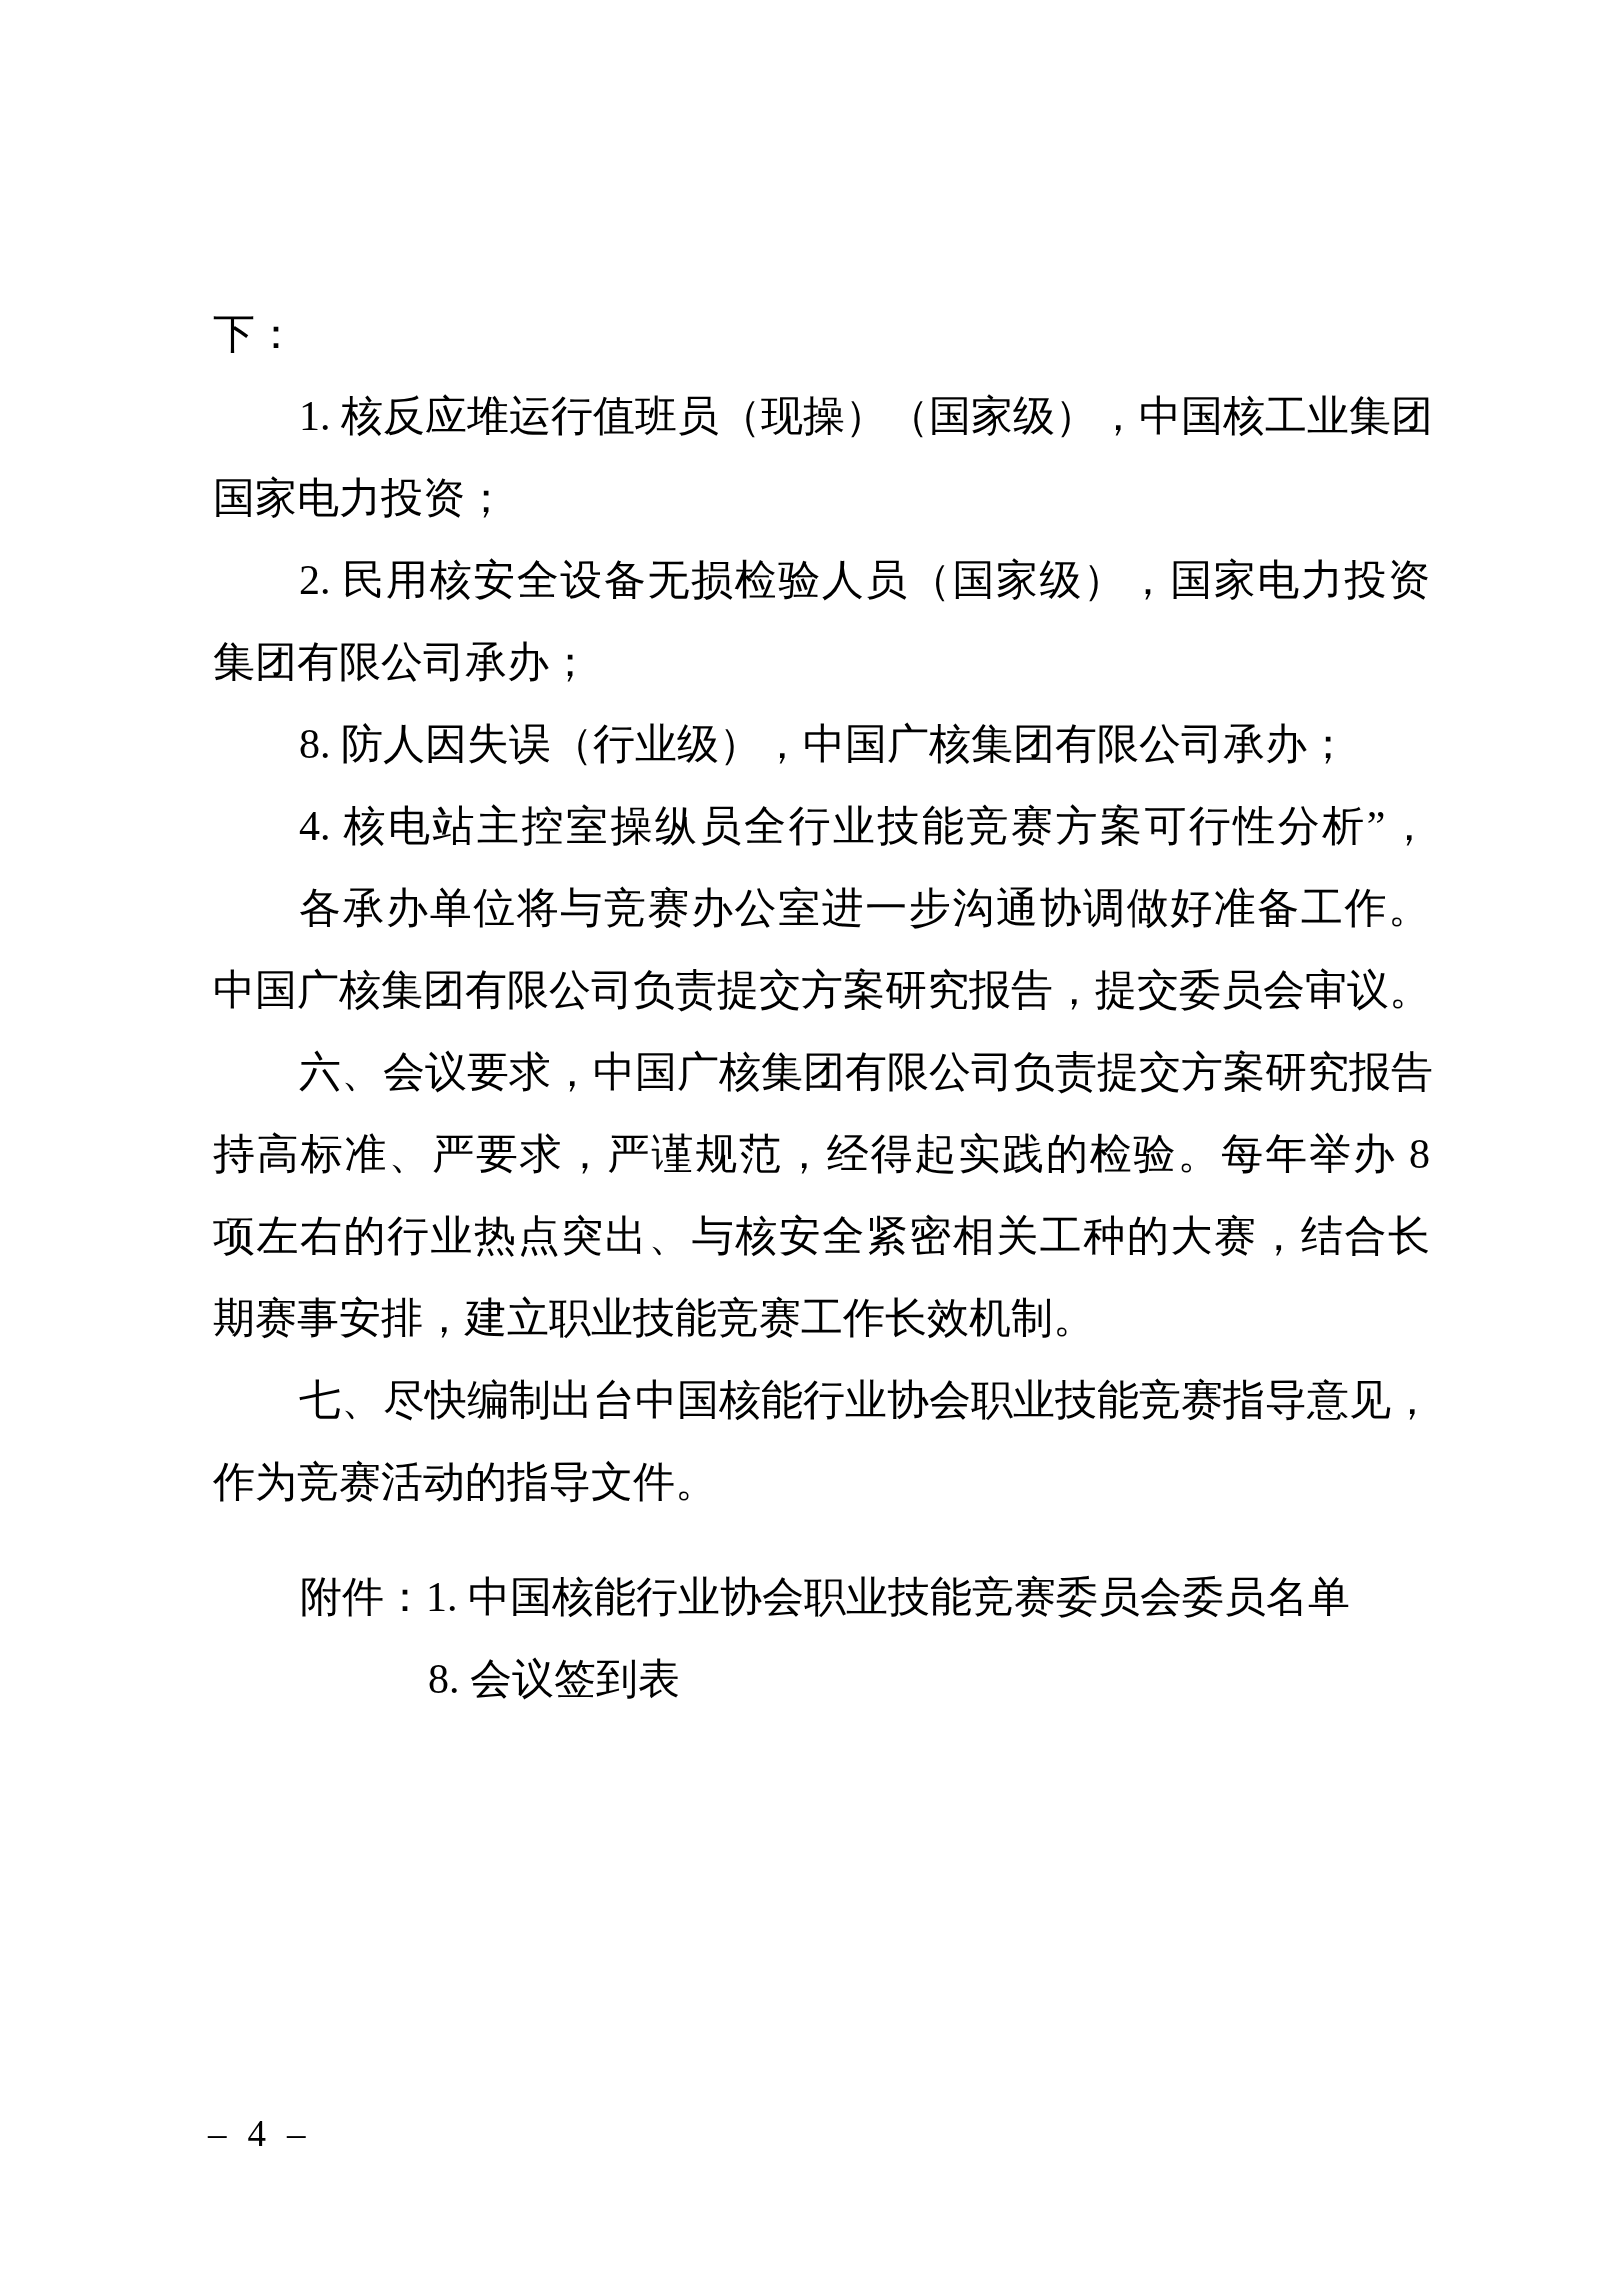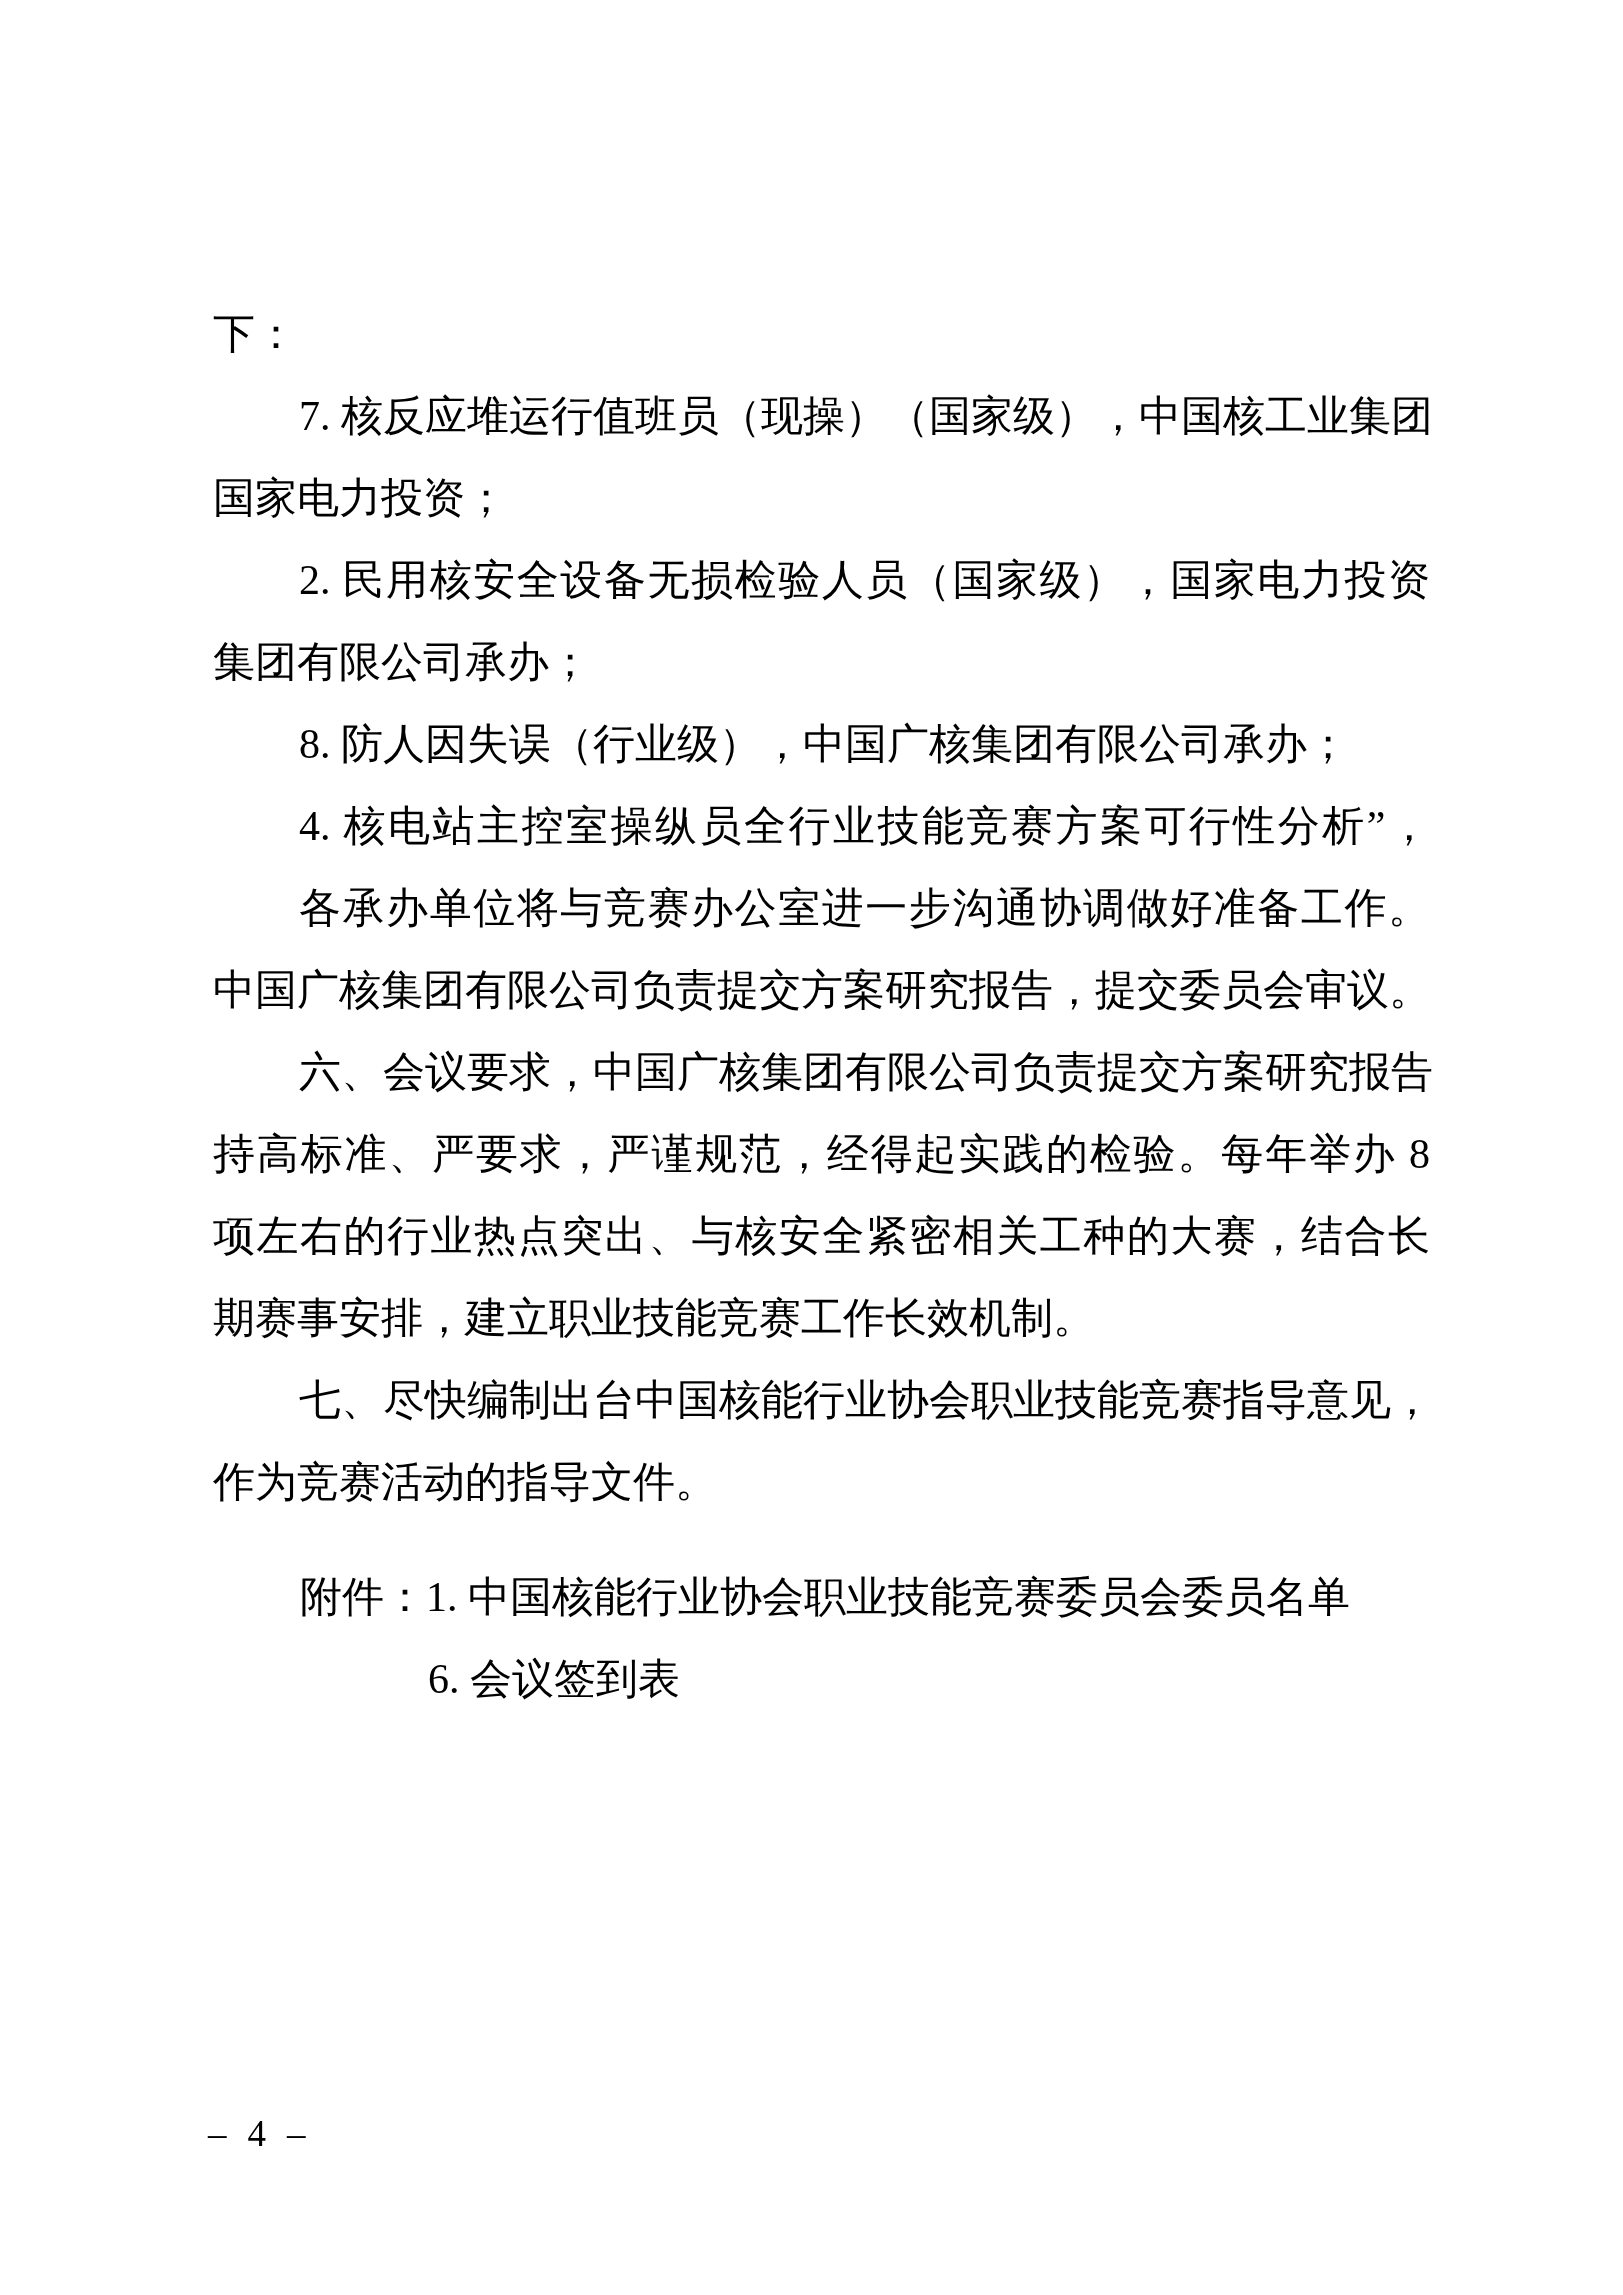--- a/index.html
+++ b/index.html
@@ -51,41 +51,41 @@
     color: #000000;
   }
 </style>
 </head>
 <body>
 
 <div class="page">
 
   <div class="body-text">
     <div class="line">下：</div>
-    <div class="line para fill">7. 核反应堆运行值班员（现操）（国家级），中国核工业集团</div>
+    <div class="line para fill">1. 核反应堆运行值班员（现操）（国家级），中国核工业集团</div>
     <div class="line">国家电力投资；</div>
     <div class="line para fill">2. 民用核安全设备无损检验人员（国家级），国家电力投资</div>
     <div class="line">集团有限公司承办；</div>
     <div class="line para">8. 防人因失误（行业级），中国广核集团有限公司承办；</div>
     <div class="line para fill">4. 核电站主控室操纵员全行业技能竞赛方案可行性分析”，</div>
     <div class="line para fill">各承办单位将与竞赛办公室进一步沟通协调做好准备工作。</div>
     <div class="line fill">中国广核集团有限公司负责提交方案研究报告，提交委员会审议。</div>
     <div class="line para fill">六、会议要求，中国广核集团有限公司负责提交方案研究报告</div>
     <div class="line fill">持高标准、严要求，严谨规范，经得起实践的检验。每年举办 8</div>
     <div class="line fill">项左右的行业热点突出、与核安全紧密相关工种的大赛，结合长</div>
     <div class="line">期赛事安排，建立职业技能竞赛工作长效机制。</div>
     <div class="line para fill">七、尽快编制出台中国核能行业协会职业技能竞赛指导意见，</div>
     <div class="line">作为竞赛活动的指导文件。</div>
 
     <div class="gap"></div>
 
     <div class="line attach">
       <span>附件：</span><span>1. 中国核能行业协会职业技能竞赛委员会委员名单</span>
     </div>
     <div class="line attach2">
-      <span>6. 会议签到表</span>
+      <span>8. 会议签到表</span>
     </div>
   </div>
 
   <div class="page-number">– 4 –</div>
 
 </div>
 
 
 </body></html>

